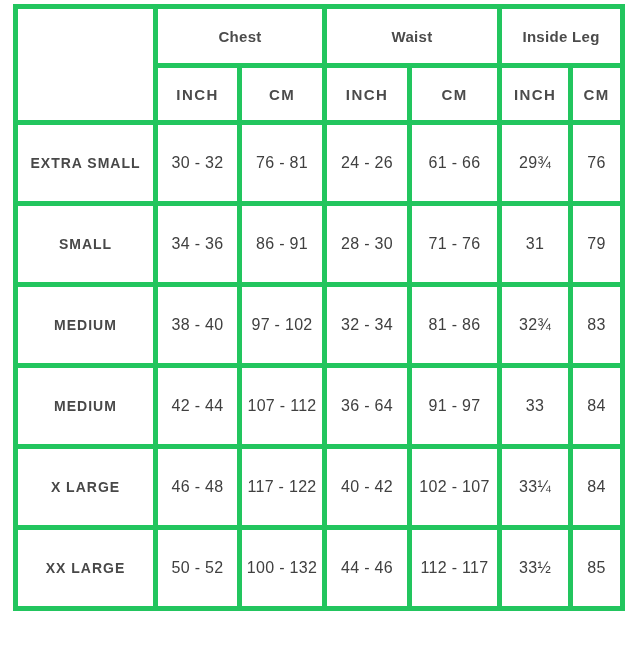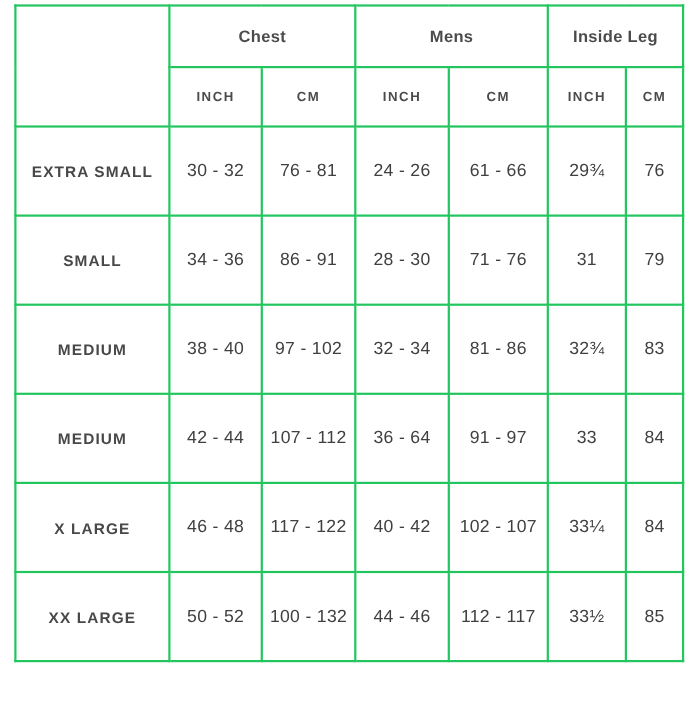--- a/index.html
+++ b/index.html
@@ -23,36 +23,36 @@
     letter-spacing: 0.6px;
     color: #3b3b3b;
   }
   table.size-guide {
     border-collapse: collapse;
     table-layout: fixed;
     width: 607px;
   }
   table.size-guide th,
   table.size-guide td {
-    border: 2px solid #22c55e;
+    border: 5px solid #22c55e;
     padding: 0;
     text-align: center;
     vertical-align: middle;
     background: #ffffff;
   }
   tr.group-row th {
     height: 54px;
     font-size: 15px;
     font-weight: 700;
     letter-spacing: 0.3px;
     color: #4b4b4b;
   }
   tr.sub-row th {
     height: 52px;
-    font-size: 12px;
+    font-size: 15px;
     font-weight: 700;
     letter-spacing: 1.4px;
     color: #4b4b4b;
   }
   tbody th.size-cell {
     font-size: 14px;
     font-weight: 700;
     letter-spacing: 1px;
     color: #484848;
   }
@@ -78,21 +78,21 @@
       <col style="width:85px">
       <col style="width:85px">
       <col style="width:90px">
       <col style="width:71px">
       <col style="width:52px">
     </colgroup>
     <thead>
       <tr class="group-row">
         <th rowspan="2"></th>
         <th colspan="2">Chest</th>
-        <th colspan="2">Mens</th>
+        <th colspan="2">Waist</th>
         <th colspan="2">Inside Leg</th>
       </tr>
       <tr class="sub-row">
         <th>INCH</th>
         <th>CM</th>
         <th>INCH</th>
         <th>CM</th>
         <th>INCH</th>
         <th>CM</th>
       </tr>

